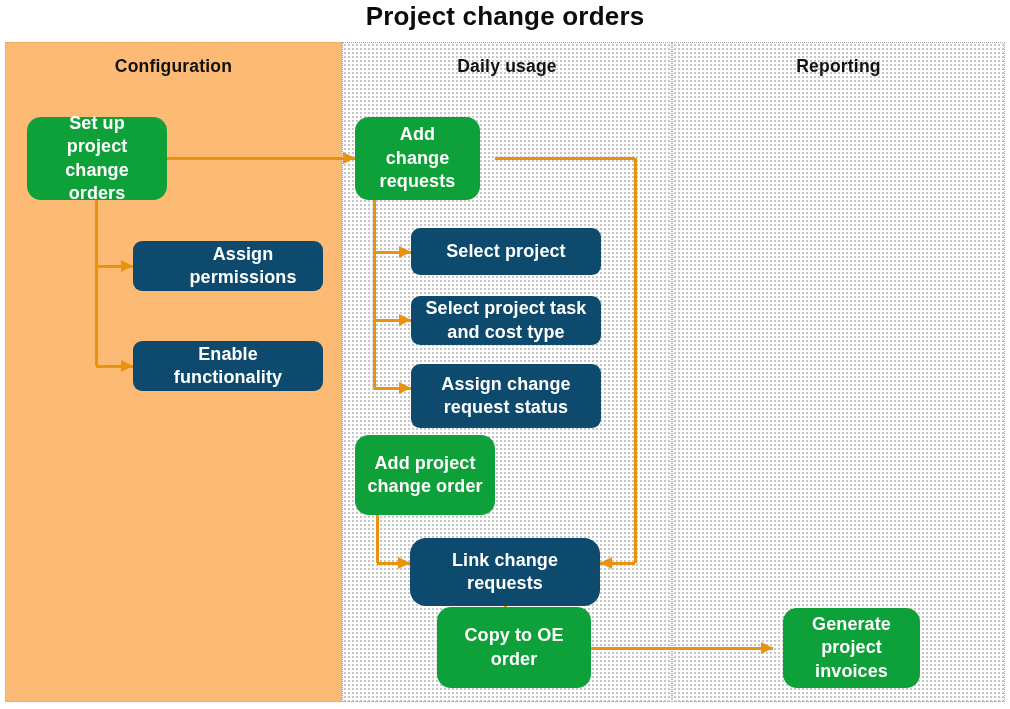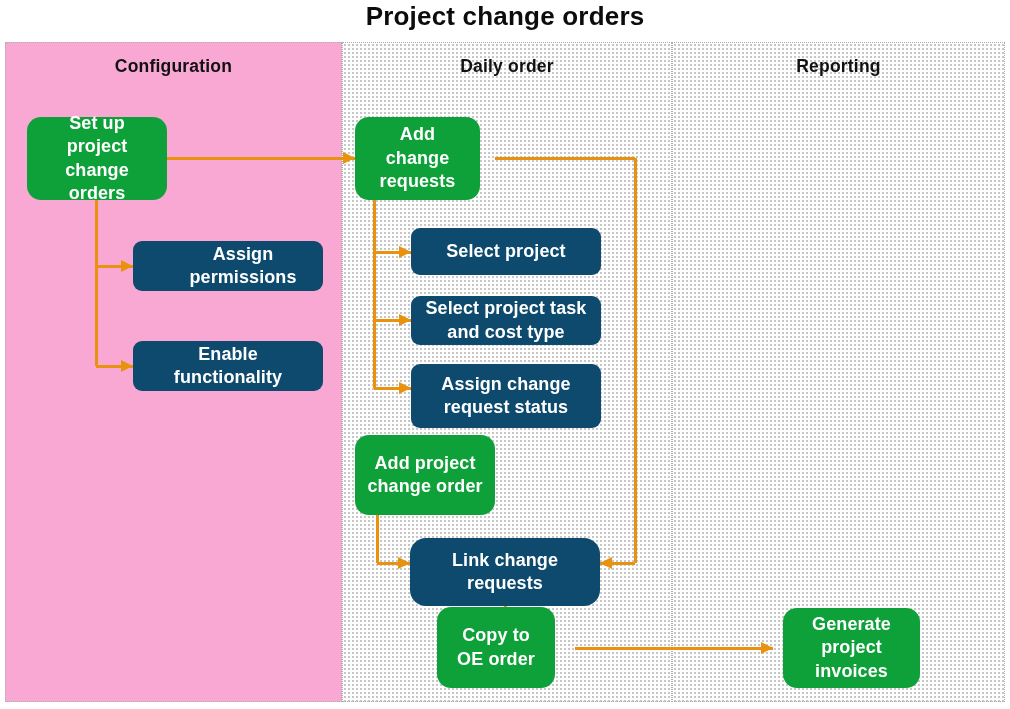--- a/index.html
+++ b/index.html
@@ -11,21 +11,21 @@
     --heading:#111111;
   }
   html,body{margin:0;padding:0;background:#ffffff;}
   body{width:1010px;height:709px;font-family:"Liberation Sans",sans-serif;}
   .stage{position:relative;width:1010px;height:709px;overflow:hidden;background:#fff;}
   .title{
     position:absolute;top:1px;left:0;width:100%;text-align:center;
     font-size:26px;font-weight:bold;color:#0c0c0c;letter-spacing:.2px;
   }
   .column{
-    position:absolute;box-sizing:border-box;background:#f9a8d4;
+    position:absolute;box-sizing:border-box;background:#fdba74;
     border:1px dotted var(--border);z-index:1;
   }
   .column.patterned{
     background-color:#fefefe;
     background-image:radial-gradient(var(--dot) 1px, rgba(0,0,0,0) 1.15px);
     background-size:4px 4px;
   }
   .col-header{
     margin-top:13px;text-align:center;font-size:17.5px;font-weight:bold;
     color:var(--heading);letter-spacing:.2px;
@@ -46,21 +46,21 @@
 </head>
 <body>
 
 <div class="stage">
   <div class="title">Project change orders</div>
   <div id="columns">
       <div class="column" style="left: 5px; top: 42px; width: 337px; height: 660px;">
         <div class="col-header">Configuration</div>
       </div>
       <div class="column patterned" style="left: 342px; top: 42px; width: 330px; height: 660px;">
-        <div class="col-header">Daily order</div>
+        <div class="col-header">Daily usage</div>
       </div>
       <div class="column patterned" style="left: 672px; top: 42px; width: 333px; height: 660px;">
         <div class="col-header">Reporting</div>
       </div>
     </div>
   <div id="arrows">
       <div>
         <div class="aseg" style="left: 167px; top: 156.5px; width: 188px; height: 3px;"></div>
         <div class="ahead right" style="left: 343px; top: 151.5px;"></div>
       </div>
@@ -112,16 +112,16 @@
   <div id="nodes">
       <div class="node primary" style="left: 27px; top: 117px; width: 140px; height: 83px;">Set up project change orders</div>
       <div class="node secondary" style="left: 133px; top: 241px; width: 190px; height: 50px; padding-left: 41px;">Assign permissions</div>
       <div class="node secondary" style="left: 133px; top: 341px; width: 190px; height: 50px;">Enable functionality</div>
       <div class="node primary" style="left: 355px; top: 117px; width: 125px; height: 83px;">Add change requests</div>
       <div class="node secondary" style="left: 411px; top: 228px; width: 190px; height: 47px;">Select project</div>
       <div class="node secondary" style="left: 411px; top: 296px; width: 190px; height: 49px;">Select project task and cost type</div>
       <div class="node secondary" style="left: 411px; top: 364px; width: 190px; height: 64px;">Assign change request status</div>
       <div class="node primary" style="left: 355px; top: 435px; width: 140px; height: 80px;">Add project change order</div>
       <div class="node secondary" style="left: 410px; top: 538px; width: 190px; height: 68px; border-radius: 16px;">Link change requests</div>
-      <div class="node primary" style="left: 437px; top: 607px; width: 118px; height: 81px;">Copy to OE order</div>
+      <div class="node primary" style="left: 437px; top: 607px; width: 154px; height: 81px;">Copy to OE order</div>
       <div class="node primary" style="left: 783px; top: 608px; width: 137px; height: 80px;">Generate project invoices</div>
     </div>
 </div>
 
 </body></html>

